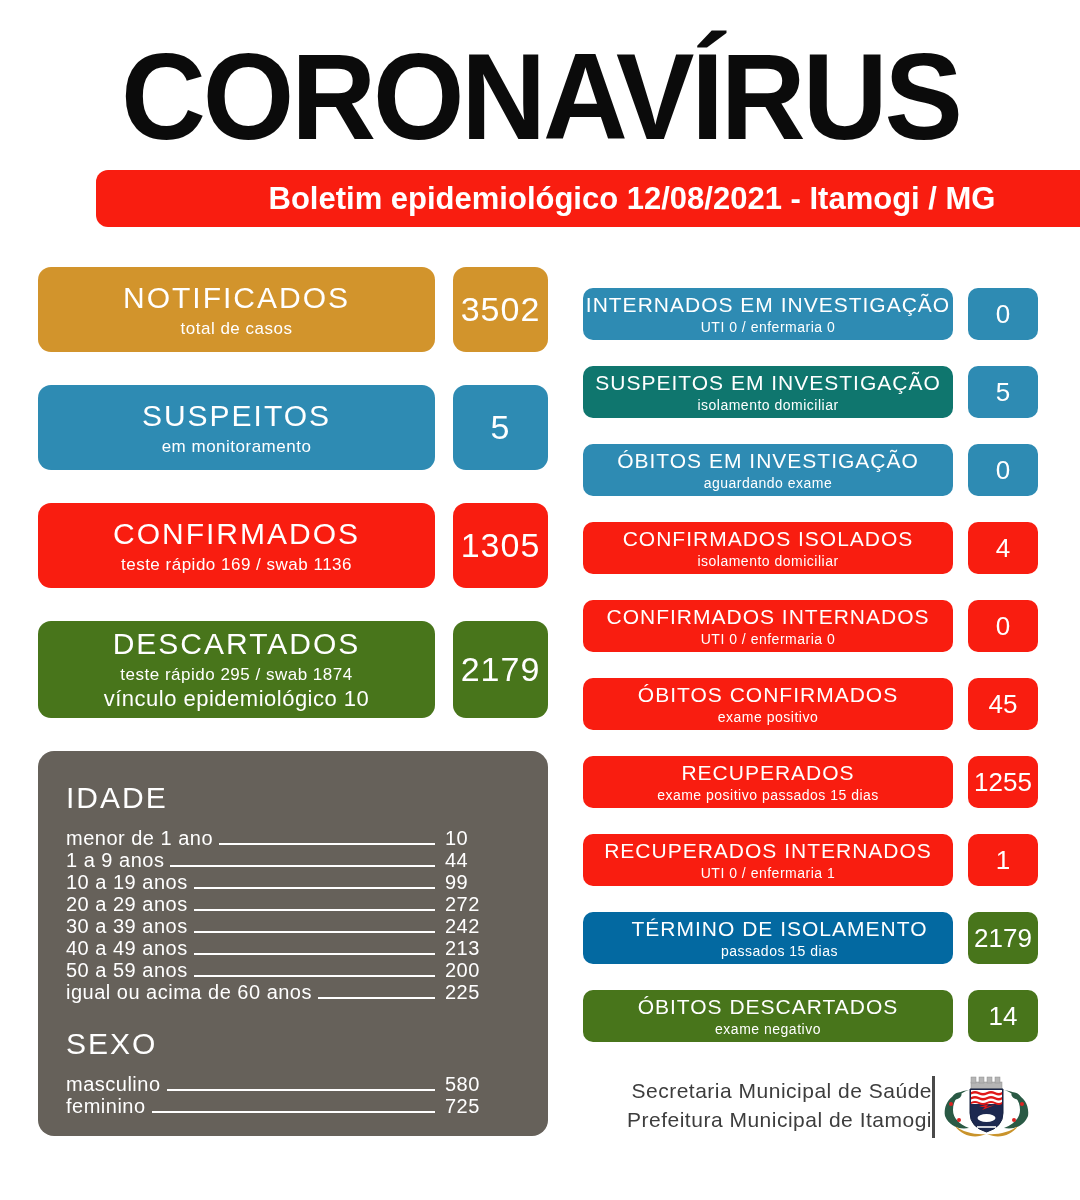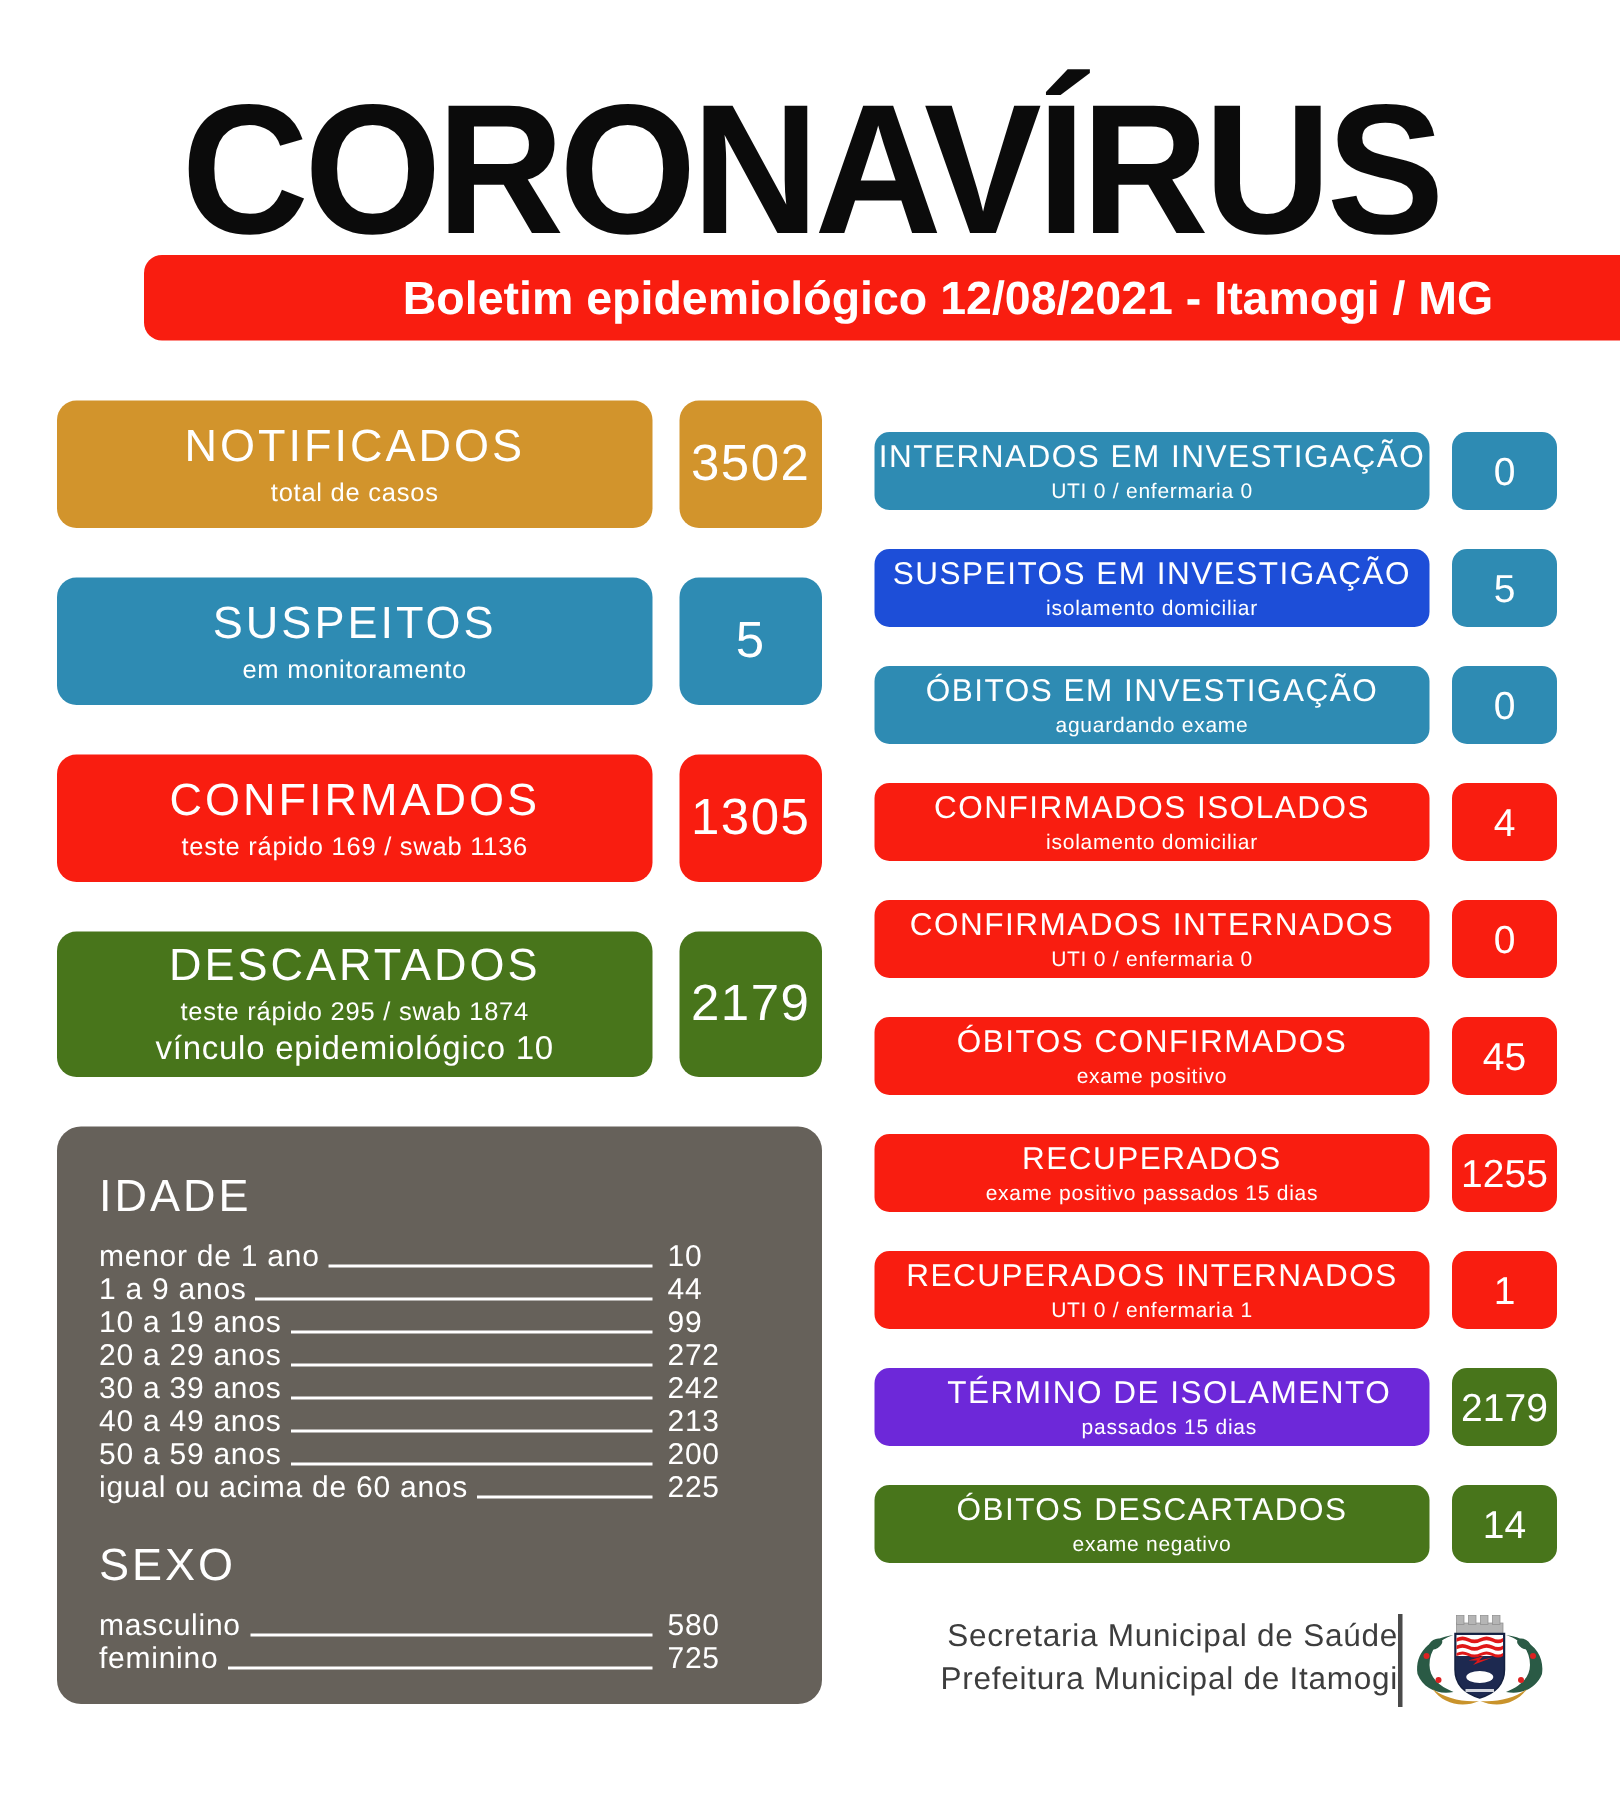--- a/index.html
+++ b/index.html
@@ -1,20 +1,20 @@
 <!DOCTYPE html>
 <html><head>
 <meta charset="utf-8">
 <style>
   html,body{margin:0;padding:0;background:#ffffff;}
   body{width:1080px;height:1200px;font-family:"Liberation Sans",sans-serif;position:relative;overflow:hidden;}
   .canvas{position:absolute;inset:0;background:#fff;}
 
   
-  .title-wrap{position:absolute;top:52px;left:0;width:100%;text-align:center;}
+  .title-wrap{position:absolute;top:36px;left:0;width:100%;text-align:center;}
   .main-title{display:inline-block;font-weight:bold;font-size:112px;line-height:1;letter-spacing:-3px;
     color:#0b0b0b;transform:scale(1.05,1.10);transform-origin:center top;white-space:nowrap;}
   .banner{position:absolute;left:96px;top:170px;width:1072px;height:57px;box-sizing:border-box;
     border-radius:12px;color:#fff;font-weight:bold;font-size:31px;line-height:57px;text-align:center;white-space:nowrap;}
 
   
   .left-col{position:absolute;left:38px;top:267px;width:510px;}
   .card-row{display:flex;gap:18px;margin-bottom:33px;}
   .label-card{flex:1;border-radius:13px;color:#fff;display:flex;flex-direction:column;
     justify-content:center;align-items:center;text-align:center;}
@@ -172,21 +172,21 @@
       <div class="r-label" style="background-color: rgb(46, 139, 179);">
         <div class="r-title">INTERNADOS EM INVESTIGAÇÃO</div>
         <div class="r-sub">UTI 0 / enfermaria 0</div>
       </div>
       <div class="r-value" style="background-color: rgb(46, 139, 179);">
         <span>0</span>
       </div>
     </div>
 
     <div class="r-row">
-      <div class="r-label" style="background-color: #1d4ed8;">
+      <div class="r-label" style="background-color: #0f766e;">
         <div class="r-title">SUSPEITOS EM INVESTIGAÇÃO</div>
         <div class="r-sub">isolamento domiciliar</div>
       </div>
       <div class="r-value" style="background-color: rgb(46, 139, 179);">
         <span>5</span>
       </div>
     </div>
 
     <div class="r-row">
       <div class="r-label" style="background-color: rgb(46, 139, 179);">
@@ -242,21 +242,21 @@
       <div class="r-label" style="background-color: rgb(249, 29, 16);">
         <div class="r-title">RECUPERADOS INTERNADOS</div>
         <div class="r-sub">UTI 0 / enfermaria 1</div>
       </div>
       <div class="r-value" style="background-color: rgb(249, 29, 16);">
         <span>1</span>
       </div>
     </div>
 
     <div class="r-row">
-      <div class="r-label" style="background-color: #6d28d9; padding-left: 23px;">
+      <div class="r-label" style="background-color: #0369a1; padding-left: 23px;">
         <div class="r-title">TÉRMINO DE ISOLAMENTO</div>
         <div class="r-sub">passados 15 dias</div>
       </div>
       <div class="r-value" style="background-color: rgb(72, 117, 27);">
         <span>2179</span>
       </div>
     </div>
 
     <div class="r-row">
       <div class="r-label" style="background-color: rgb(72, 117, 27);">

